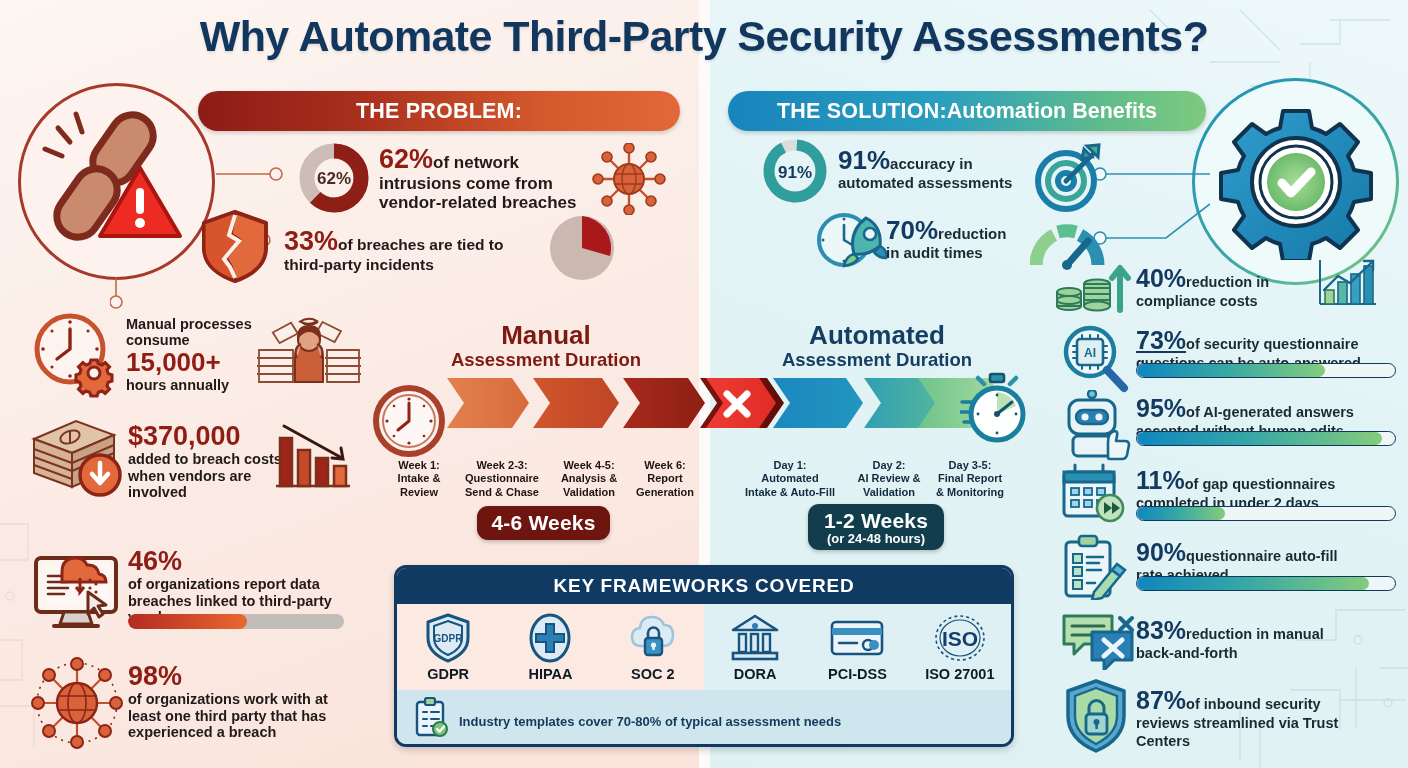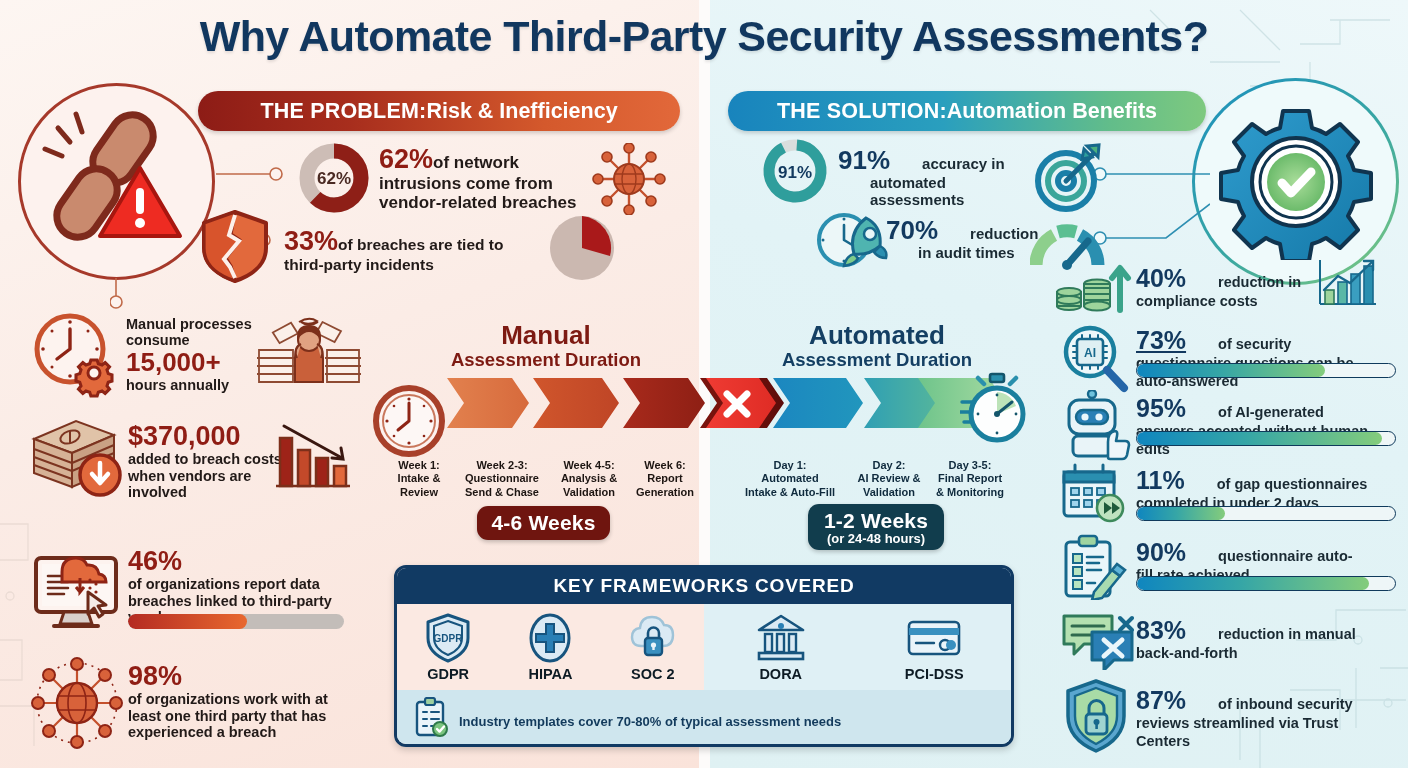--- a/index.html
+++ b/index.html
@@ -55,21 +55,21 @@
                             linear-gradient(140deg,#1b8fbf,#39a7a2 55%,#82cb7c) border-box; }
   .stat-txt { line-height: 1.12; }
 
   
   .l-stat { position: absolute; }
   .l-num { color:#8f1d14; font-weight:800; }
   .l-body { color:#221a18; font-weight:700; }
 
   
   .r-num { color:#12395f; font-weight:800; }
-  .r-body { color:#1a2a33; font-weight:700;padding-left:32px; }
+  .r-body { color:#1a2a33; font-weight:700; }
 
   
   .bar { position:absolute; height:15px; border-radius:8px; overflow:hidden; }
   .bar.red  { background:#c3bdb9; }
   .bar.blue { background:#eef6f7; border:1.5px solid #0f3a5c; }
   .bar .fill { height:100%; border-radius:8px; }
   .bar.red  .fill { background: linear-gradient(90deg,#b42b22,#e8682f); }
   .bar.blue .fill { background: linear-gradient(90deg,#0f86bf,#36a6a6 45%,#84cc7c); }
 
   
@@ -137,21 +137,20 @@
     <g stroke="#ded0c8" stroke-width="1.3" fill="none">
       <path d="M0 560 h28 v-36 h-28 M0 640 h22 v40 h-22 M0 706 h34 v40"></path>
       <circle cx="10" cy="596" r="4"></circle>
     </g>
   </svg>
 
   <div class="title">Why Automate Third-Party Security Assessments?</div>
 
   <div class="banner banner-problem">
     <span class="lead">THE PROBLEM:</span>
-    <span> Risk &amp; Inefficiency</span>
   </div>
 
   <div class="banner banner-solution">
     <span class="lead">THE SOLUTION:</span>
     <span> Automation Benefits</span>
   </div>
 
   <div class="hero hero-left"></div>
   <svg style="position:absolute;left:40px;top:104px;" width="155" height="155">
     <g fill="none" stroke="#7e2a1c" stroke-width="7" stroke-linecap="round">
@@ -571,20 +570,28 @@
         <div class="fw-item">
           <svg width="56" height="52" class="ico">
             <rect x="3" y="10" width="50" height="32" rx="4" fill="#eaf4fa" stroke="#17547e" stroke-width="2.6"></rect>
             <rect x="3" y="16" width="50" height="7" fill="#3a90c0"></rect>
             <path d="M10 31 h18" stroke="#17547e" stroke-width="2.4" stroke-linecap="round"></path>
             <circle cx="39" cy="33" r="5" fill="none" stroke="#17547e" stroke-width="2.4"></circle>
             <circle cx="45" cy="33" r="5" fill="#3a90c0"></circle>
           </svg>
           <div class="lbl">PCI-DSS</div>
         </div>
+        <div class="fw-item">
+          <svg width="58" height="52" class="ico">
+            <ellipse cx="29" cy="26" rx="24" ry="22" fill="none" stroke="#17547e" stroke-width="1.6" stroke-dasharray="3 3"></ellipse>
+            <ellipse cx="29" cy="26" rx="20" ry="18" fill="none" stroke="#17547e" stroke-width="1.2"></ellipse>
+            <text x="29" y="34" text-anchor="middle" font-family="Liberation Sans, sans-serif" font-size="21" font-weight="800" fill="#153f6b">ISO</text>
+          </svg>
+          <div class="lbl">ISO 27001</div>
+        </div>
       </div>
     </div>
     <div class="fw-foot">
       <svg width="36" height="40" class="ico">
         <rect x="4" y="5" width="26" height="33" rx="3" fill="#eaf4fa" stroke="#17547e" stroke-width="2.4"></rect>
         <rect x="12" y="1" width="10" height="7" rx="2" fill="#9fd0a0" stroke="#17547e" stroke-width="2.2"></rect>
         <g stroke="#17547e" stroke-width="2" stroke-linecap="round">
           <path d="M10 15 h4 M18 15 h8 M10 22 h4 M18 22 h8 M10 29 h4 M18 29 h8"></path>
         </g>
         <circle cx="27" cy="32" r="7" fill="#7bc47f" stroke="#2f7a4a" stroke-width="2"></circle>

